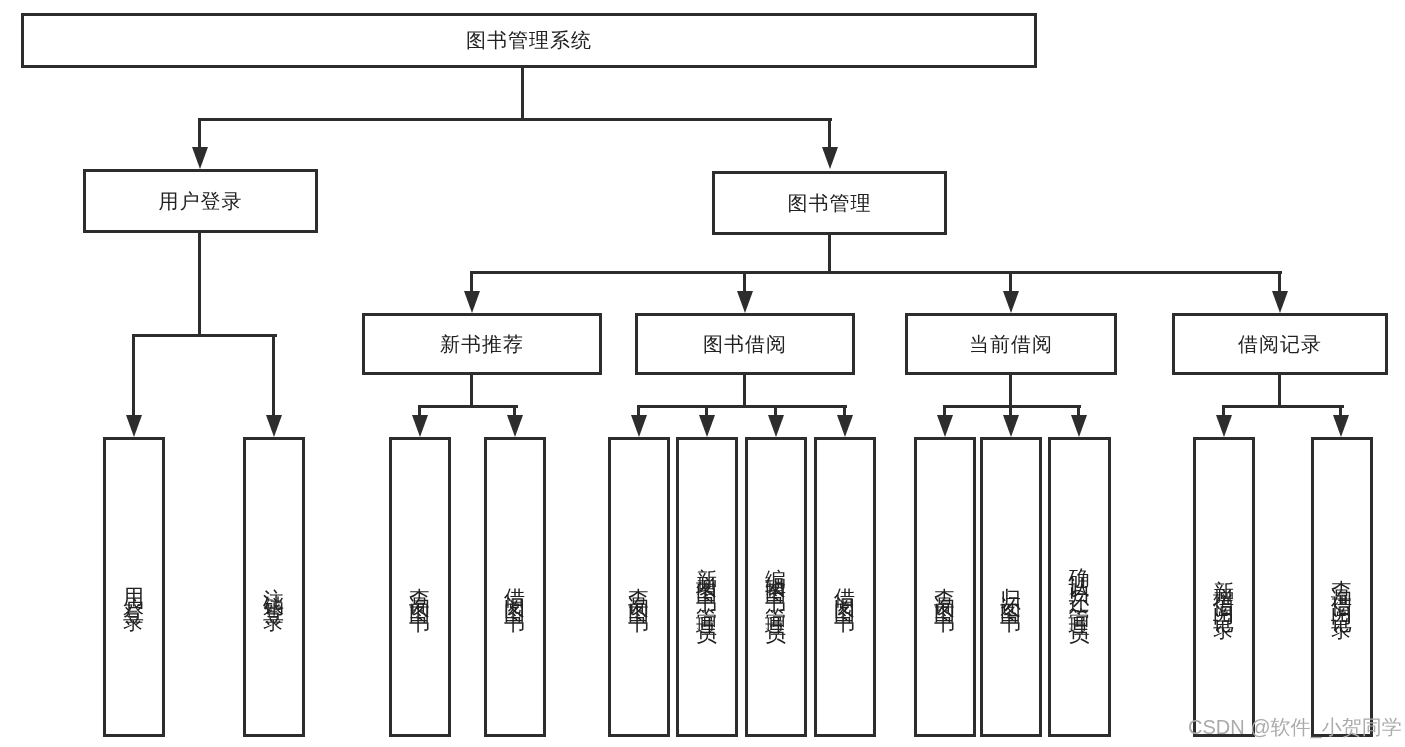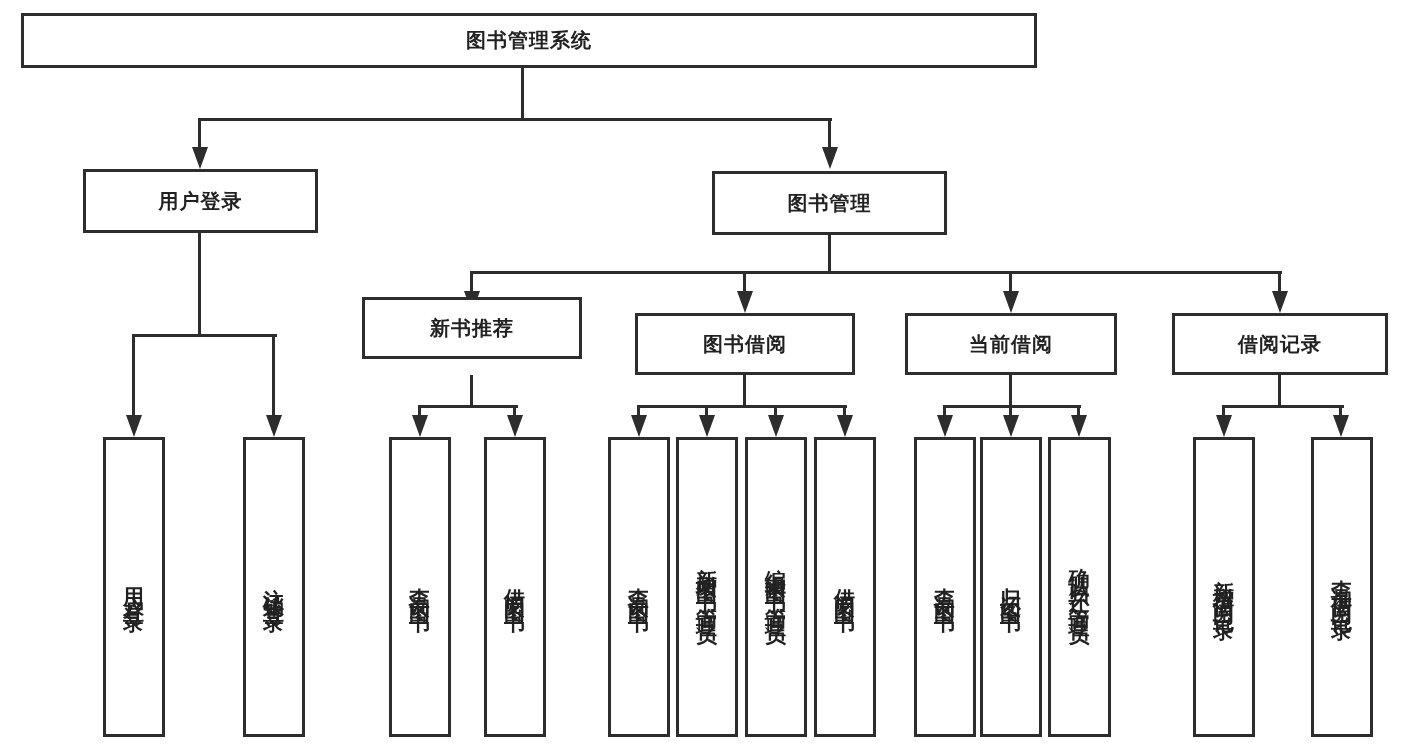--- a/index.html
+++ b/index.html
@@ -9,21 +9,20 @@
     --bg:#ffffff;
   }
   html,body{margin:0;padding:0;background:var(--bg);}
   body{font-family:"Liberation Sans","DejaVu Sans",sans-serif;}
   .canvas{
     position:relative;
     width:1405px;
     height:747px;
     background:var(--bg);
     overflow:hidden;
-    font-weight:bold;
   }
   .box{
     position:absolute;
     box-sizing:border-box;
     border:3px solid var(--line);
     background:#fff;
     display:flex;
     align-items:center;
     justify-content:center;
     color:var(--text);
@@ -96,21 +95,21 @@
   <div class="hline" style="left:470px;top:271px;width:812px"></div>
   <div class="vline" style="left:470px;top:273px;height:20px"></div>
   <div class="vline" style="left:743px;top:273px;height:20px"></div>
   <div class="vline" style="left:1009px;top:273px;height:20px"></div>
   <div class="vline" style="left:1278px;top:273px;height:20px"></div>
   <div class="arrow" style="left:464px;top:291px"></div>
   <div class="arrow" style="left:737px;top:291px"></div>
   <div class="arrow" style="left:1003px;top:291px"></div>
   <div class="arrow" style="left:1272px;top:291px"></div>
 
-  <div class="box" style="left:362px;top:297px;width:220px;height:62px">
+  <div class="box" style="left:362px;top:313px;width:240px;height:62px">
     <span>新书推荐</span>
   </div>
   <div class="box" style="left:635px;top:313px;width:220px;height:62px">
     <span>图书借阅</span>
   </div>
   <div class="box" style="left:905px;top:313px;width:212px;height:62px">
     <span>当前借阅</span>
   </div>
   <div class="box" style="left:1172px;top:313px;width:216px;height:62px">
     <span>借阅记录</span>
@@ -187,14 +186,15 @@
     <span class="vtext">确认归还（管理员）</span>
   </div>
 
   <div class="box leaf" style="left:1193px;top:437px;width:62px;height:300px">
     <span class="vtext">新增借阅记录</span>
   </div>
   <div class="box leaf" style="left:1311px;top:437px;width:62px;height:300px">
     <span class="vtext">查询借阅记录</span>
   </div>
 
+  <div class="watermark" style="left:1188px;top:714px">CSDN @软件_小贺同学</div>
 
 </div>
 
 </body></html>

